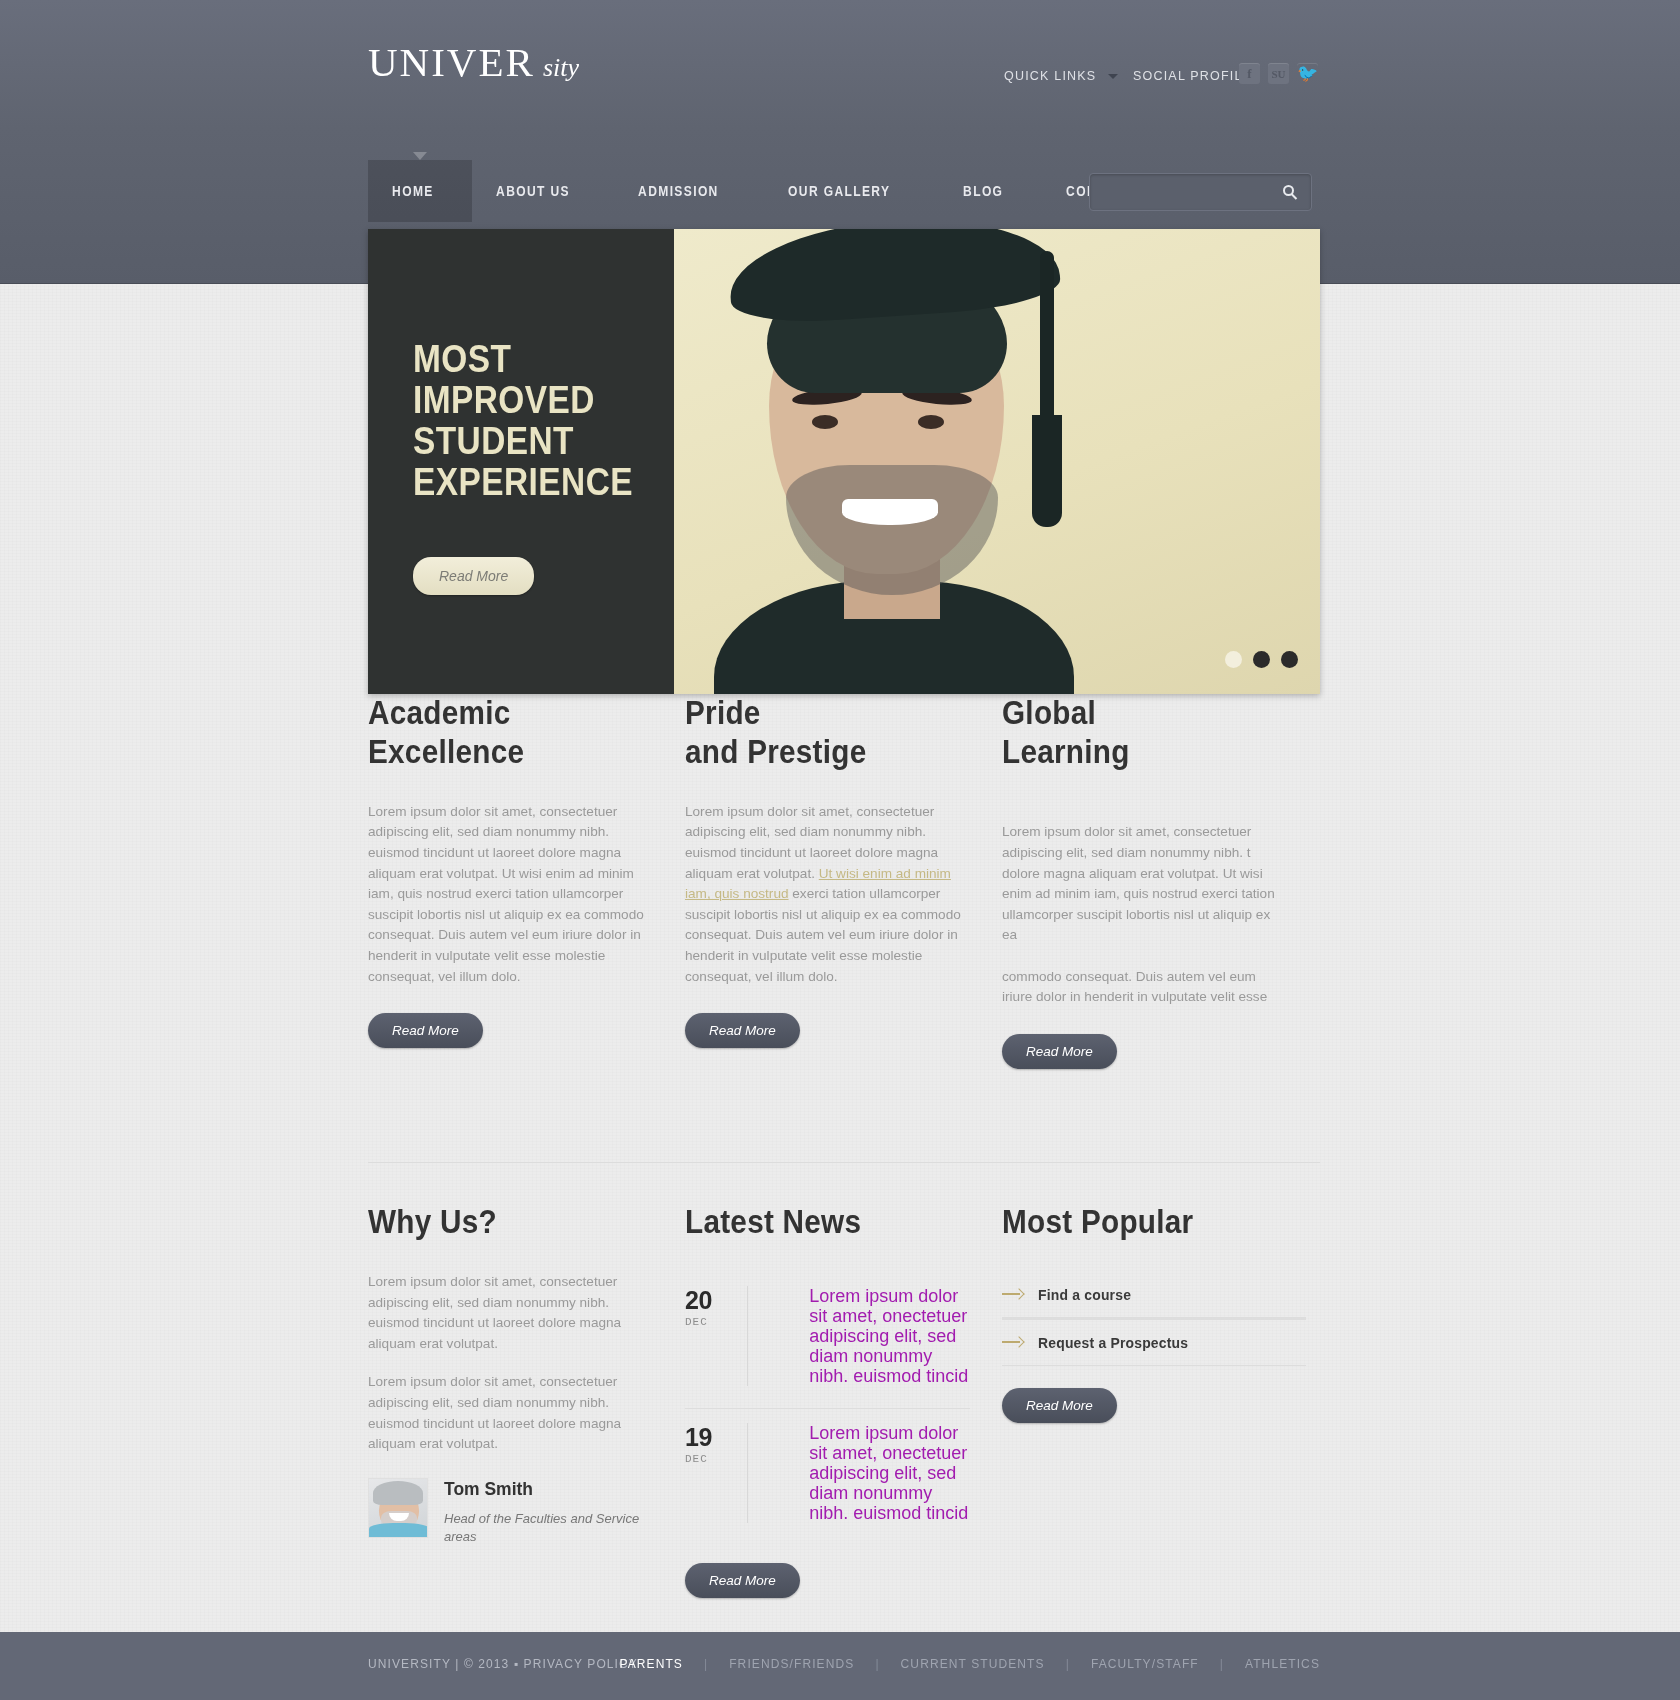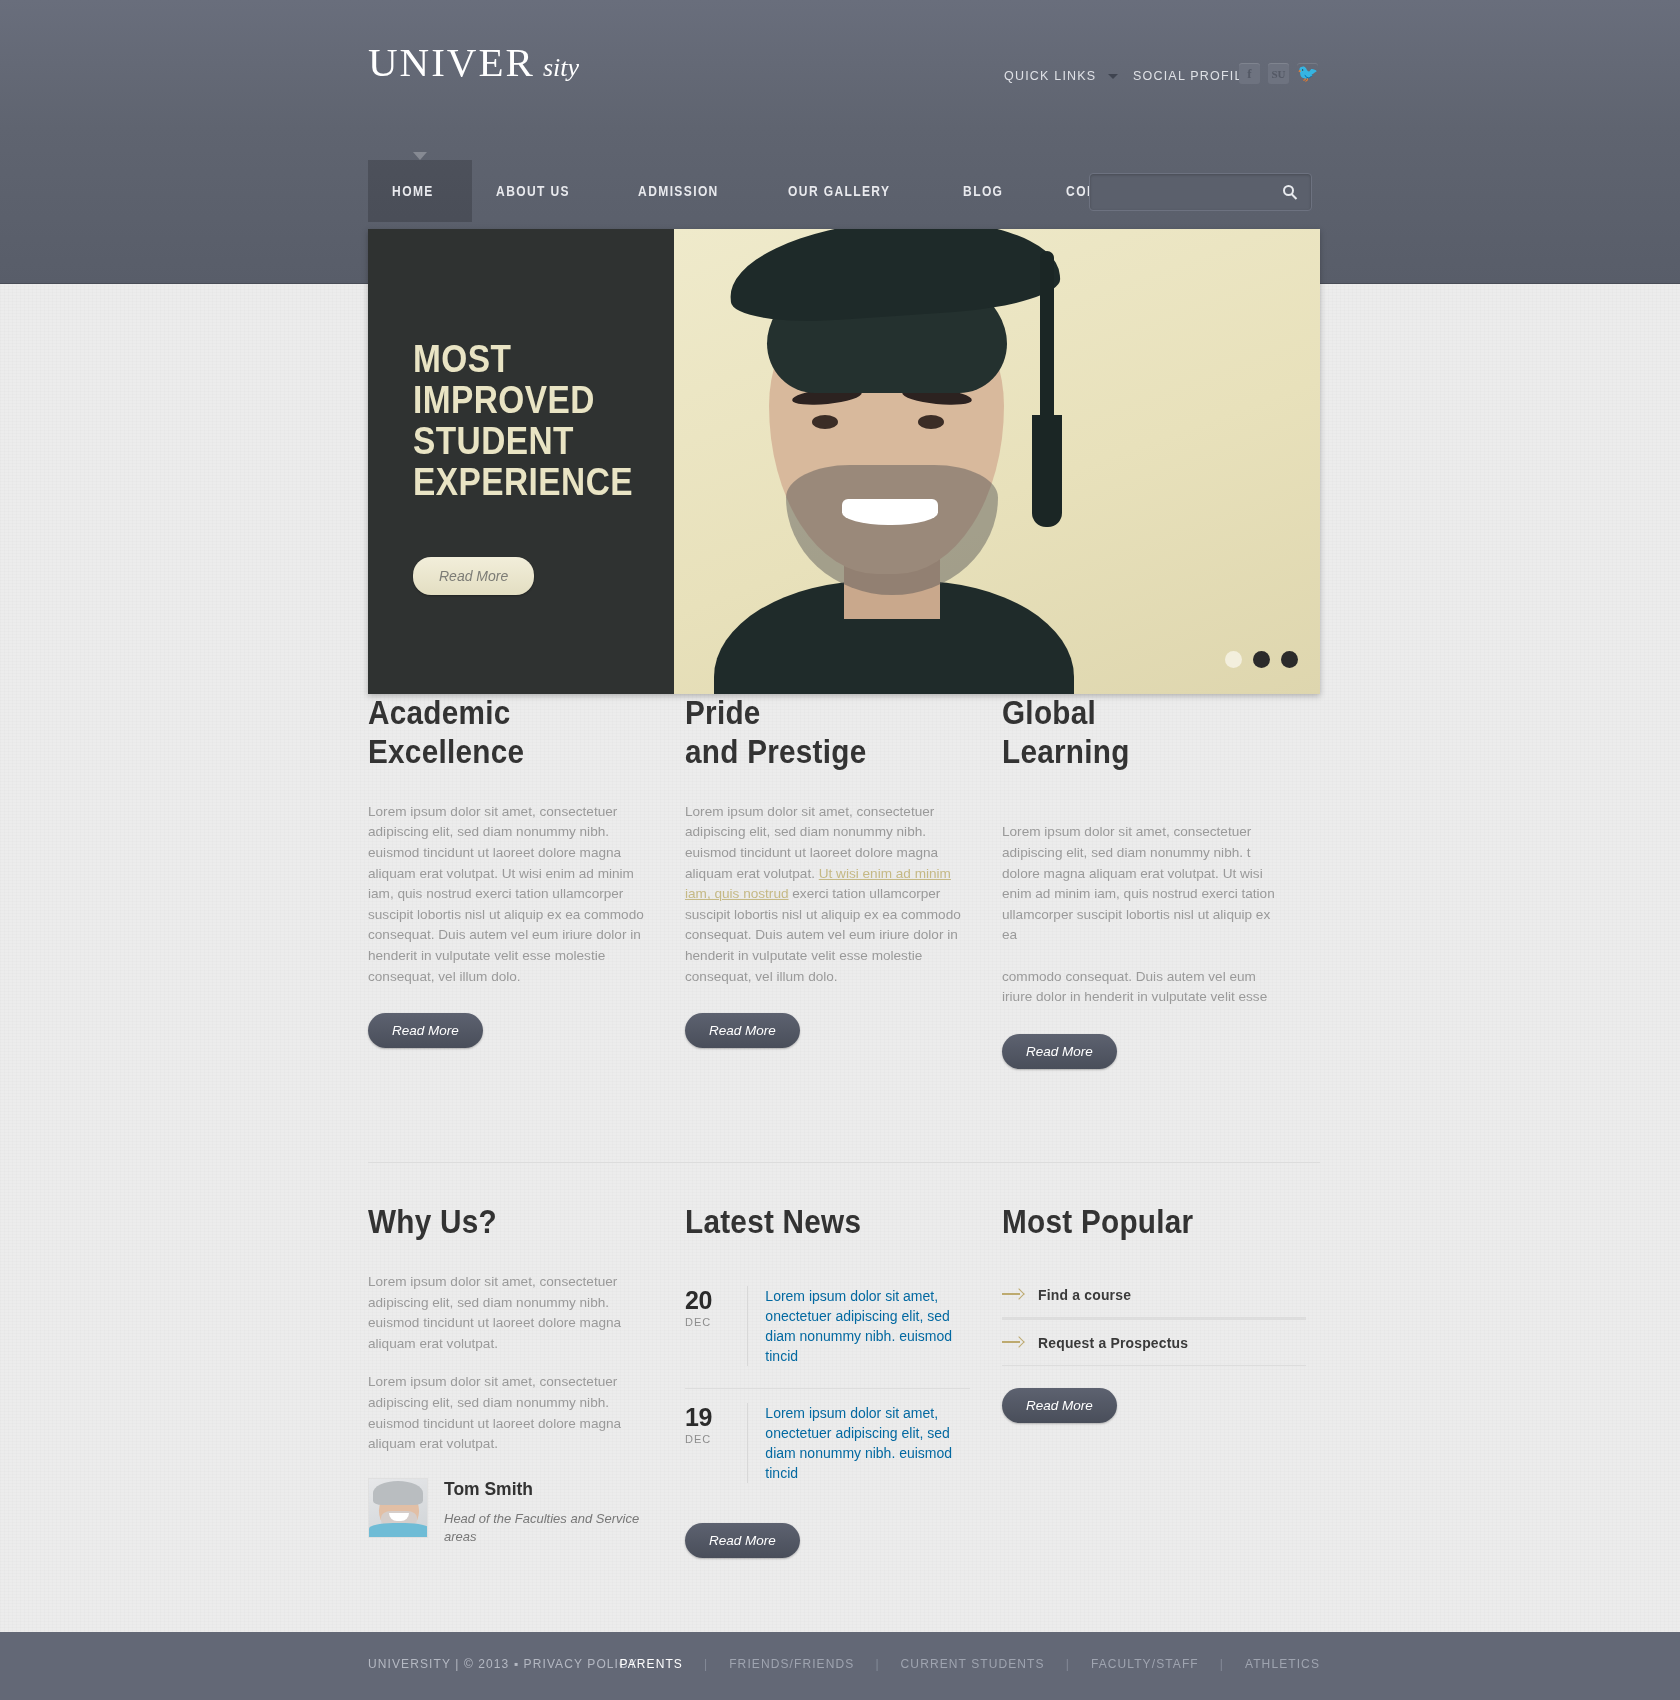--- a/index.html
+++ b/index.html
@@ -506,31 +506,33 @@
     font-size: 25px;
     font-weight: bold;
     line-height: 1;
     letter-spacing: -0.5px;
   }
   .news-mon {
     color: #8d8d8d;
     font-size: 11px;
     letter-spacing: 1px;
     margin-top: 3px;
+    font-family: Liberation Mono, monospace;
   }
   .news-bar {
     width: 1px;
     align-self: stretch;
     background: #d8d8d8;
     margin-right: 18px;
   }
   .news-text {
-    color: #0369a1;
-    font-size: 14px;
+    color: #a21caf;
+    font-size: 18px;
     line-height: 20px;
+    margin-left: 44px;
   }
 
   
   .pop-item {
     display: flex;
     align-items: center;
     gap: 14px;
     padding: 14px 0;
   }
   .arrow {

